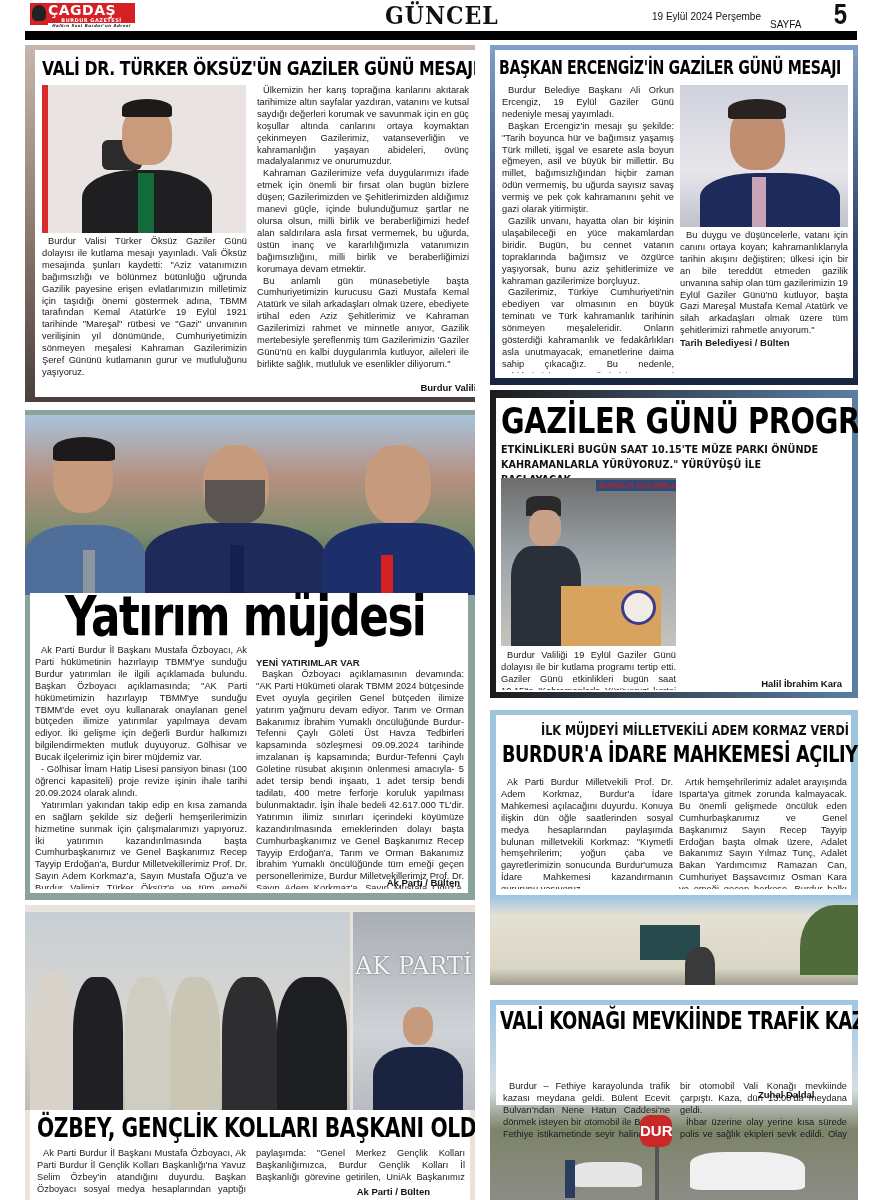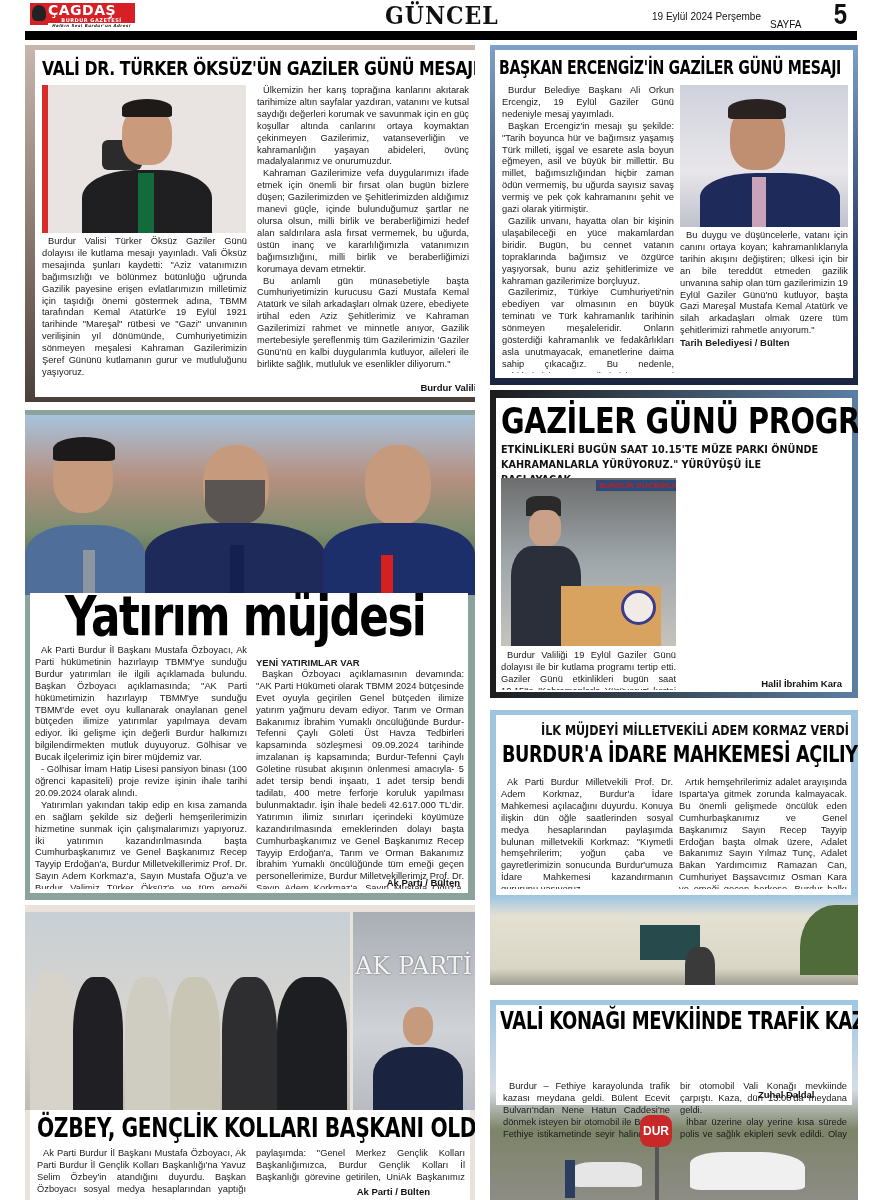--- a/index.html
+++ b/index.html
@@ -185,19 +185,19 @@
 <div class="panel" style="left:490px;top:1000px;width:368px;height:200px;background:linear-gradient(180deg,#9ec6e4 0%,#d5dde3 45%,#7d8468 65%,#8d8c86 100%);">
   <div class="card" style="left:6px;top:5px;width:356px;height:100px;">
     <div class="headline" style="position:absolute;left:4px;top:2px;font-size:24px;transform:scaleX(0.75);">VALİ KONAĞI MEVKİİNDE TRAFİK KAZASI</div>
     <div class="txt cols2" style="position:absolute;left:7px;top:36px;width:344px;height:60px;overflow:hidden;margin-top:40px;">
       <p>Burdur – Fethiye karayolunda trafik kazası meydana geldi. Bülent Ecevit Bulvarı'ndan Nene Hatun Caddesi'ne dönmek isteyen bir otomobil ile Burdur – Fethiye istikametinde seyir halinde olan bir otomobil Vali Konağı mevkiinde çarpıştı. Kaza, dün 13.00'da meydana geldi.</p>
       <p>İhbar üzerine olay yerine kısa sürede polis ve sağlık ekipleri sevk edildi. Olay yerine ulaşan sağlık ekipleri yaralılara müdahale etti. Kazada iki araçta da maddi hasar oluştuğu görüldü.</p>
     </div>
     <div class="byline" style="position:absolute;left:262px;top:84px;">Zuhal Daldal</div>
   </div>
   <div class="photo" style="left:0;top:110px;width:368px;height:90px;">
-    <div style="position:absolute;left:150px;top:5px;width:32px;height:32px;background:#c82828;color:#fff;font-size:12px;font-weight:700;line-height:32px;text-align:center;border-radius:30%;">DUR</div>
+    <div style="position:absolute;left:150px;top:5px;width:32px;height:32px;background:#c82828;color:#fff;font-size:15px;font-weight:700;line-height:32px;text-align:center;border-radius:30%;">DUR</div>
     <div class="person" style="left:165px;top:37px;width:4px;height:53px;background:#555;"></div>
     <div class="person" style="left:200px;top:42px;width:115px;height:38px;background:#f0f0f0;border-radius:30% 40% 10% 10%;"></div>
     <div class="person" style="left:82px;top:52px;width:70px;height:25px;background:#e6e6e6;border-radius:30% 30% 10% 10%;"></div>
     <div class="person" style="left:75px;top:50px;width:10px;height:38px;background:#2b3d5e;"></div>
   </div>
 </div>
 
 </body></html>

